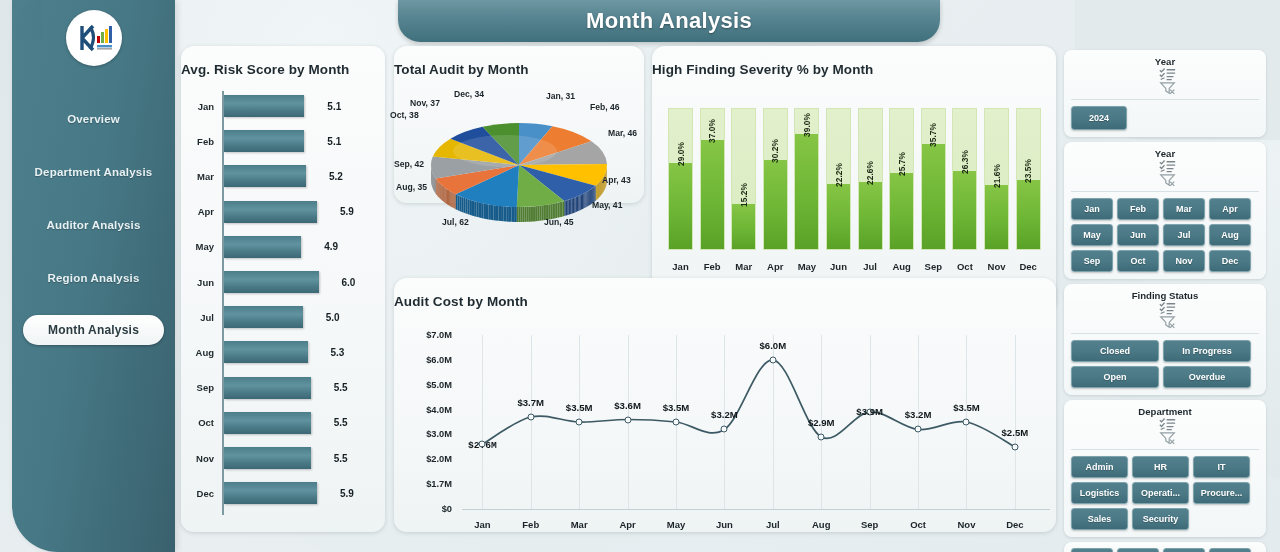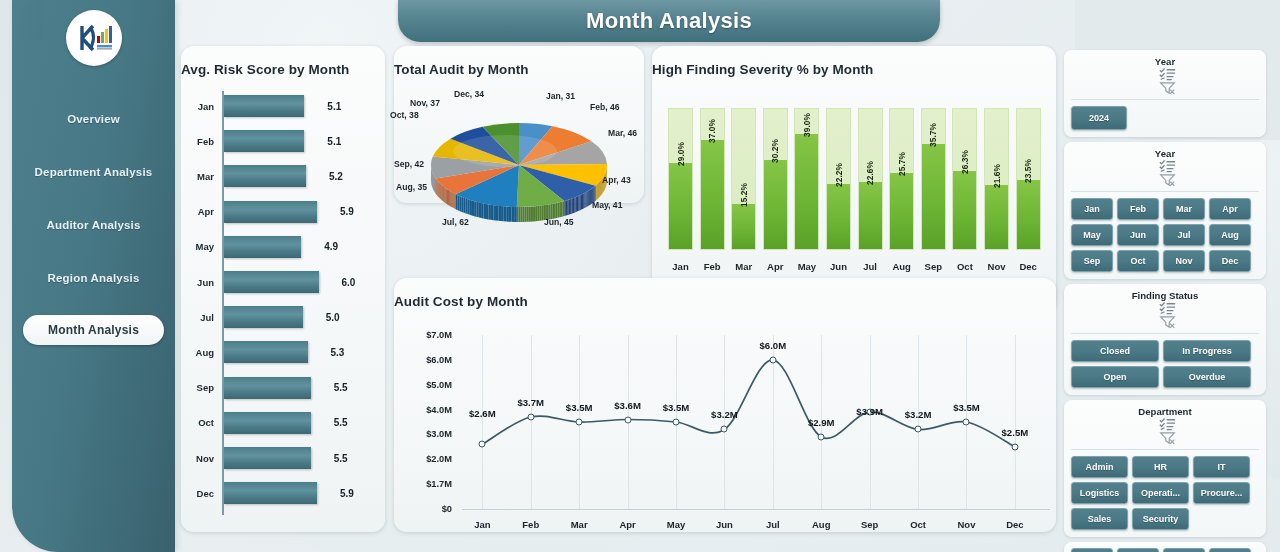--- a/index.html
+++ b/index.html
@@ -587,21 +587,21 @@
       <div class="gridv" style="left: 427.232px; top: 22px; height: 174px;"></div>
       <div class="gridv" style="left: 475.646px; top: 22px; height: 174px;"></div>
       <div class="gridv" style="left: 524.06px; top: 22px; height: 174px;"></div>
       <div class="gridv" style="left: 572.474px; top: 22px; height: 174px;"></div>
       <div class="gridv" style="left: 620.888px; top: 22px; height: 174px;"></div>
       <div class="xaxis" style="left: 68px; top: 196px; width: 588px;"></div>
       <svg width="662" height="228" style="position: absolute; left: 0px; top: 0px;">
         <path d="M88.3338898163606,131.37142857142857 C96.40289371174178,126.81428571428572 120.60990539788537,107.75714285714285 136.74791318864774,104.02857142857142 C152.88592097941012,100.3 169.0239287701725,108.58571428571429 185.16193656093486,109 C201.29994435169723,109.41428571428571 217.43795214245964,106.5142857142857 233.575959933222,106.5142857142857 C249.71396772398438,106.5142857142857 265.85197551474675,107.34285714285714 281.98998330550916,109 C298.12799109627156,110.65714285714286 314.2659988870339,126.81428571428572 330.4040066777963,116.45714285714286 C346.5420144685587,106.1 362.68002225932105,45.614285714285714 378.81803005008345,46.85714285714286 C394.95603784084585,48.10000000000001 411.09404563160825,115.21428571428572 427.23205342237065,123.91428571428573 C443.37006121313306,132.61428571428573 459.5080690038954,100.3 475.6460767946578,99.05714285714285 C491.7840845854202,97.8142857142857 507.92209237618255,114.8 524.060100166945,116.45714285714286 C540.1981079577073,118.11428571428571 556.3361157484698,106.1 572.4741235392321,109 C588.6121313299944,111.9 612.819143016138,129.71428571428572 620.8881469115192,133.85714285714286" fill="none" stroke="#3d5a64" stroke-width="1.7"></path>
       </svg>
       <div class="dot" style="left: 88.3339px; top: 131.371px;"></div>
-      <div class="dlbl" style="left: 88.3339px; top: 95px;">$2.6M</div>
+      <div class="dlbl" style="left: 88.3339px; top: 127px; font-family: Liberation Mono, monospace;">$2.6M</div>
       <div class="xlbl" style="left: 88.3339px; top: 206px;">Jan</div>
       <div class="dot" style="left: 136.748px; top: 104.029px;"></div>
       <div class="dlbl" style="left: 136.748px; top: 84.0286px;">$3.7M</div>
       <div class="xlbl" style="left: 136.748px; top: 206px;">Feb</div>
       <div class="dot" style="left: 185.162px; top: 109px;"></div>
       <div class="dlbl" style="left: 185.162px; top: 89px;">$3.5M</div>
       <div class="xlbl" style="left: 185.162px; top: 206px;">Mar</div>
       <div class="dot" style="left: 233.576px; top: 106.514px;"></div>
       <div class="dlbl" style="left: 233.576px; top: 86.5143px;">$3.6M</div>
       <div class="xlbl" style="left: 233.576px; top: 206px;">Apr</div>

